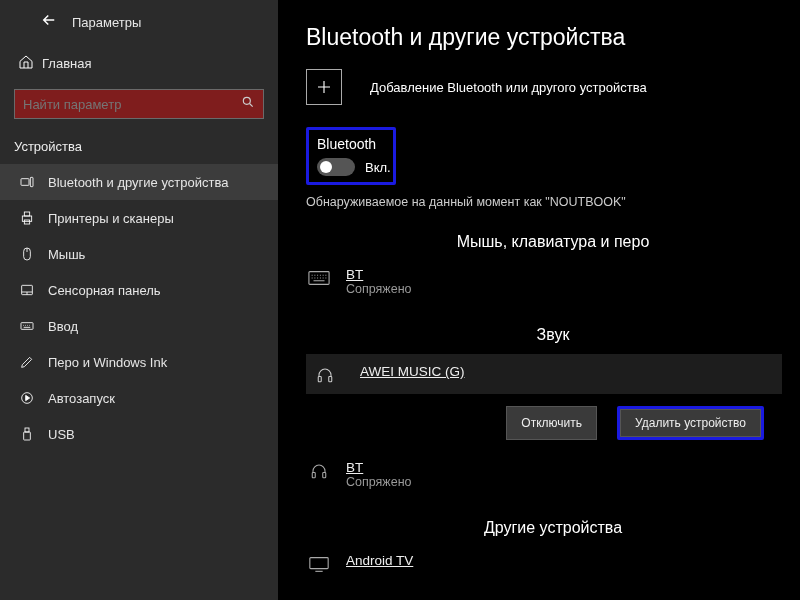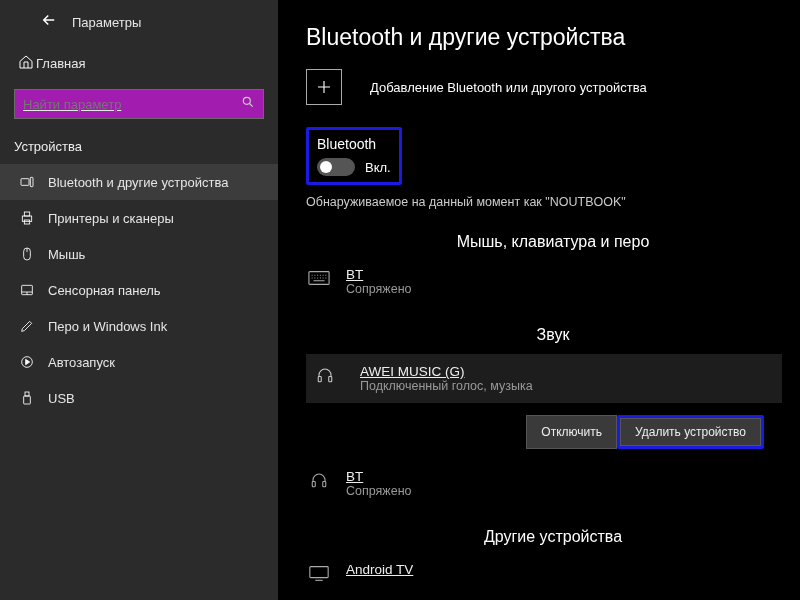--- a/index.html
+++ b/index.html
@@ -1,53 +1,53 @@
 <!DOCTYPE html>
 <html><head>
 <meta charset="utf-8">
 <style>
 * { box-sizing: border-box; margin: 0; padding: 0; font-family: "Segoe UI", Arial, sans-serif; }
 body { background: #000; color: #fff; width: 800px; height: 600px; overflow: hidden; display: flex; }
 .sidebar { width: 278px; height: 600px; background: #2b2b2b; display: flex; flex-direction: column; color: #e6e6e6; }
 .sb-header { display: flex; align-items: center; height: 44px; padding: 0 14px; gap: 14px; margin-left: 26px; }
 .sb-header .back svg { width: 18px; height: 18px; stroke: #fff; }
 .sb-header .title { font-size: 13px; }
-.sb-home { display: flex; align-items: center; gap: 2px; padding: 10px 18px; font-size: 13px; }
+.sb-home { display: flex; align-items: center; gap: 8px; padding: 10px 18px; font-size: 13px; }
 .sb-home svg { width: 16px; height: 16px; }
-.sb-search { margin: 6px 14px 14px 14px; height: 30px; border: 1px solid #6a6a6a; background: #a21caf; display: flex; align-items: center; padding: 0 8px; position: relative; text-decoration: underline; }
+.sb-search { margin: 6px 14px 14px 14px; height: 30px; border: 1px solid #6a6a6a; background: #7f1d1d; display: flex; align-items: center; padding: 0 8px; position: relative; }
 .sb-search input { background: transparent; border: none; outline: none; color: #ddd; font-size: 13px; flex: 1; }
 .sb-search .mag { position: absolute; right: 8px; }
 .sb-search .mag svg { width: 14px; height: 14px; }
 .sb-section { font-size: 13px; padding: 6px 14px 10px 14px; color: #eee; }
 .sb-item { display: flex; align-items: center; gap: 12px; padding: 9px 18px; font-size: 13px; cursor: default; }
 .sb-item.selected { background: #3c3c3c; }
 .sb-item .ico { width: 18px; height: 18px; display: flex; align-items: center; justify-content: center; }
 .sb-item .ico svg { width: 16px; height: 16px; }
 .main { flex: 1; height: 600px; background: #000; padding: 24px 0 0 28px; overflow: hidden; }
 .main h1 { font-size: 23px; font-weight: 400; margin-bottom: 18px; }
 .add-row { display: flex; align-items: center; gap: 28px; margin-bottom: 22px; }
 .add-box { width: 36px; height: 36px; border: 1px solid #aaa; display: flex; align-items: center; justify-content: center; }
 .add-box svg { width: 18px; height: 18px; }
 .add-label { font-size: 13px; }
-.bt-block { border: 3px solid #1a1ae0; padding: 6px 8px 6px 6px; display: inline-block; margin-bottom: 10px; border-radius: 2px; }
+.bt-block { border: 3px solid #1a1ae0; padding: 6px 2px 6px 6px; display: inline-block; margin-bottom: 10px; border-radius: 2px; }
 .bt-title { font-size: 14px; margin-bottom: 6px; padding-left: 2px; }
 .toggle-row { display: flex; align-items: center; gap: 10px; padding-left: 2px; }
 .toggle { width: 38px; height: 18px; background: #555; border-radius: 10px; position: relative; }
 .toggle .knob { width: 12px; height: 12px; background: #fff; border-radius: 50%; position: absolute; left: 3px; top: 3px; }
 .toggle-label { font-size: 13px; }
 .disc { font-size: 12.5px; color: #ccc; margin-bottom: 24px; }
 .section-title { font-size: 16px; font-weight: 400; margin-bottom: 10px; text-align: center; }
 .device-row { display: flex; align-items: flex-start; gap: 14px; padding: 6px 0 12px 0; }
 .device-row.selected { background: #1d1d1d; padding: 10px 0 10px 6px; margin-right: 18px; gap: 22px; }
 .dev-ico { width: 26px; display: flex; justify-content: center; padding-top: 2px; }
 .dev-ico svg { width: 22px; height: 18px; }
 .dev-text { display: flex; flex-direction: column; }
 .dev-name { font-size: 13.5px; color: #eee; text-decoration: underline; }
 .dev-status { font-size: 12.5px; color: #999; }
-.dev-buttons { display: flex; gap: 0; margin-top: 12px; margin-right: 18px; margin-bottom: 14px; justify-content: flex-end; padding-right: 18px; }
+.dev-buttons { display: flex; gap: 20px; margin-top: 12px; margin-right: 18px; margin-bottom: 14px; justify-content: flex-end; padding-right: 18px; }
 .btn { background: #3a3a3a; border: 1px solid #555; color: #eee; font-size: 12px; padding: 6px 14px; }
 .btn-wrap-hi { border: 3px solid #1a1ae0; display: inline-block; padding: 0; border-radius: 2px; }
 .spacer { height: 18px; }
 </style>
 </head>
 <body>
 
 <div class="sidebar">
   <div class="sb-header">
     <span class="back">
@@ -106,20 +106,29 @@
     <span>Мышь</span>
   </div>
   <div class="sb-item">
     <span class="ico">
         <svg viewBox="0 0 24 24" fill="none" stroke="#fff" stroke-width="1.3">
           <rect x="4" y="5" width="16" height="14" rx="1"></rect>
           <path d="M4 15h16M12 15v4"></path>
         </svg>
       </span>
     <span>Сенсорная панель</span>
+  </div>
+  <div class="sb-item">
+    <span class="ico">
+        <svg viewBox="0 0 24 24" fill="none" stroke="#fff" stroke-width="1.3">
+          <rect x="3" y="7" width="18" height="10" rx="1"></rect>
+          <path d="M6 11h1M9 11h1M12 11h1M15 11h1M18 11h0M7 14h10"></path>
+        </svg>
+      </span>
+    <span>Ввод</span>
   </div>
   <div class="sb-item">
     <span class="ico">
         <svg viewBox="0 0 24 24" fill="none" stroke="#fff" stroke-width="1.3">
           <path d="M4 20l4-1 11-11-3-3L5 16z"></path>
         </svg>
       </span>
     <span>Перо и Windows Ink</span>
   </div>
   <div class="sb-item">
@@ -186,21 +195,20 @@
   <div class="device-row selected">
     <div class="dev-ico">
       <svg viewBox="0 0 24 24" fill="none" stroke="#ccc" stroke-width="1.4">
           <path d="M4 14v-2a8 8 0 0116 0v2"></path>
           <rect x="3" y="14" width="4" height="7" rx="1"></rect>
           <rect x="17" y="14" width="4" height="7" rx="1"></rect>
         </svg>
     </div>
     <div class="dev-text">
       <span class="dev-name">AWEI MUSIC (G)</span>
-      <span class="dev-status">Подключенный голос, музыка</span>
     </div>
   </div>
   <div class="dev-buttons">
     <button class="btn">Отключить</button>
     <span class="btn-wrap-hi">
       <button class="btn">Удалить устройство</button>
     </span>
   </div>
 
   <div class="device-row">

